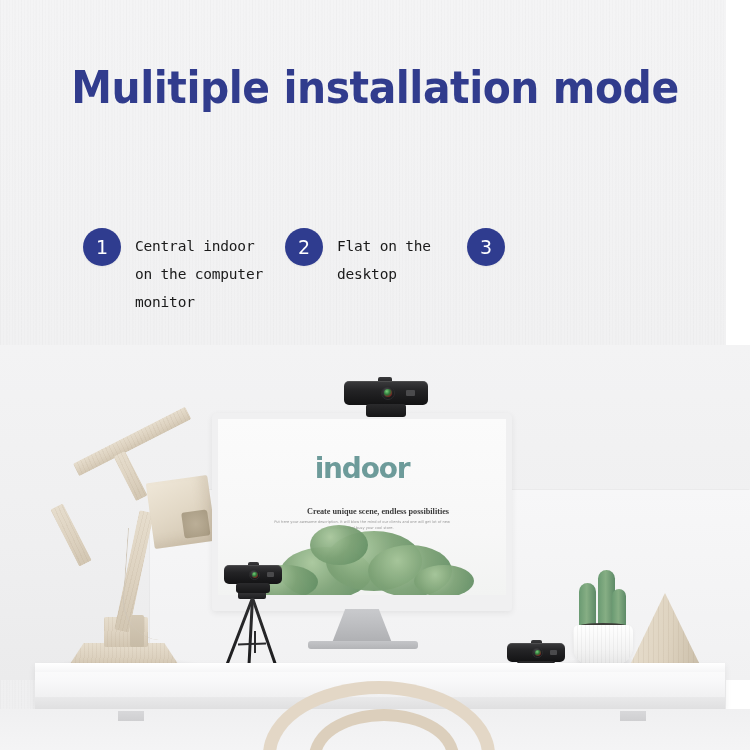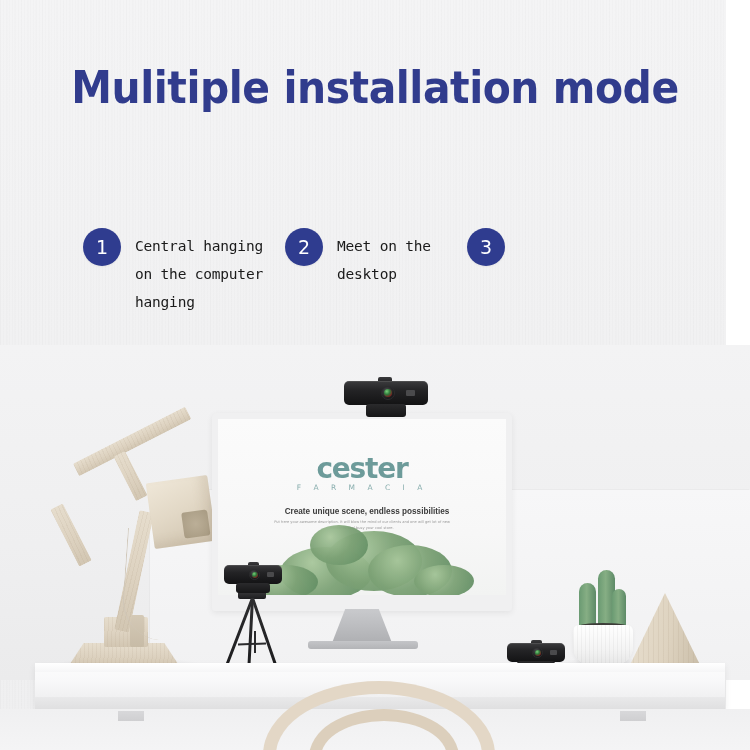--- a/index.html
+++ b/index.html
@@ -131,23 +131,23 @@
   }
   .site-logo-sub {
     position: absolute; left: 0; top: 64px; width: 288px;
     text-align: center;
     font-family: "DejaVu Sans", sans-serif;
     font-size: 7.5px;
     letter-spacing: 5px;
     color: #89aeae;
   }
   .site-tagline {
-    position: absolute; left: 5px; top: 88px; width: 288px;
+    position: absolute; left: 16px; top: 88px; width: 288px;
     text-align: center;
-    font-family: Liberation Sans, sans-serif;
+    font-family: Liberation Serif, serif;
     font-size: 8.2px; font-weight: bold;
     color: #3b3b3b;
   }
   .site-body {
     position: absolute; left: 54px; top: 101px; width: 180px;
     text-align: center;
     font-family: "DejaVu Sans", sans-serif;
     font-size: 3.6px;
     line-height: 5.5px;
     color: #9a9a9a;
@@ -373,26 +373,26 @@
 <body>
 
 <div class="page">
 
   <div class="headline">Mulitiple installation mode</div>
 
   <div class="steps">
 
     <div class="step" id="step-1">
       <div class="step-badge">1</div>
-      <div class="step-label">Central hanging on the computer hanging</div>
+      <div class="step-label">Central indoor on the computer monitor</div>
     </div>
 
     <div class="step" id="step-2">
       <div class="step-badge">2</div>
-      <div class="step-label">Meet on the desktop</div>
+      <div class="step-label">Flat on the desktop</div>
     </div>
 
     <div class="step" id="step-3">
       <div class="step-badge">3</div>
     </div>
 
   </div>
 
   <div class="scene">
 
@@ -415,22 +415,21 @@
       <div class="wood lamp-peg2"></div>
       <div class="lamp-cord"></div>
       <div class="lamp-shade">
         <div class="lamp-shade-inner"></div>
       </div>
     </div>
 
     <div class="monitor">
       <div class="monitor-bezel">
         <div class="monitor-screen">
-          <div class="site-logo">cester</div>
-          <div class="site-logo-sub">F A R M A C I A</div>
+          <div class="site-logo">indoor</div>
           <div class="site-tagline">Create unique scene, endless possibilities</div>
           <div class="site-body">Put here your awesome description. It will blow the mind of our clients and one will get lot of new contents, feel busy your cool store.</div>
           <div class="foliage">
             <div class="bush" style="left:62px; top:26px; width:92px; height:52px;"></div>
             <div class="bush" style="left:108px; top:10px; width:96px; height:60px;"></div>
             <div class="bush" style="left:150px; top:24px; width:84px; height:52px;"></div>
             <div class="bush" style="left:34px; top:44px; width:66px; height:34px;"></div>
             <div class="bush" style="left:196px; top:44px; width:60px; height:32px;"></div>
             <div class="bush" style="left:92px; top:4px; width:58px; height:40px;"></div>
           </div>

